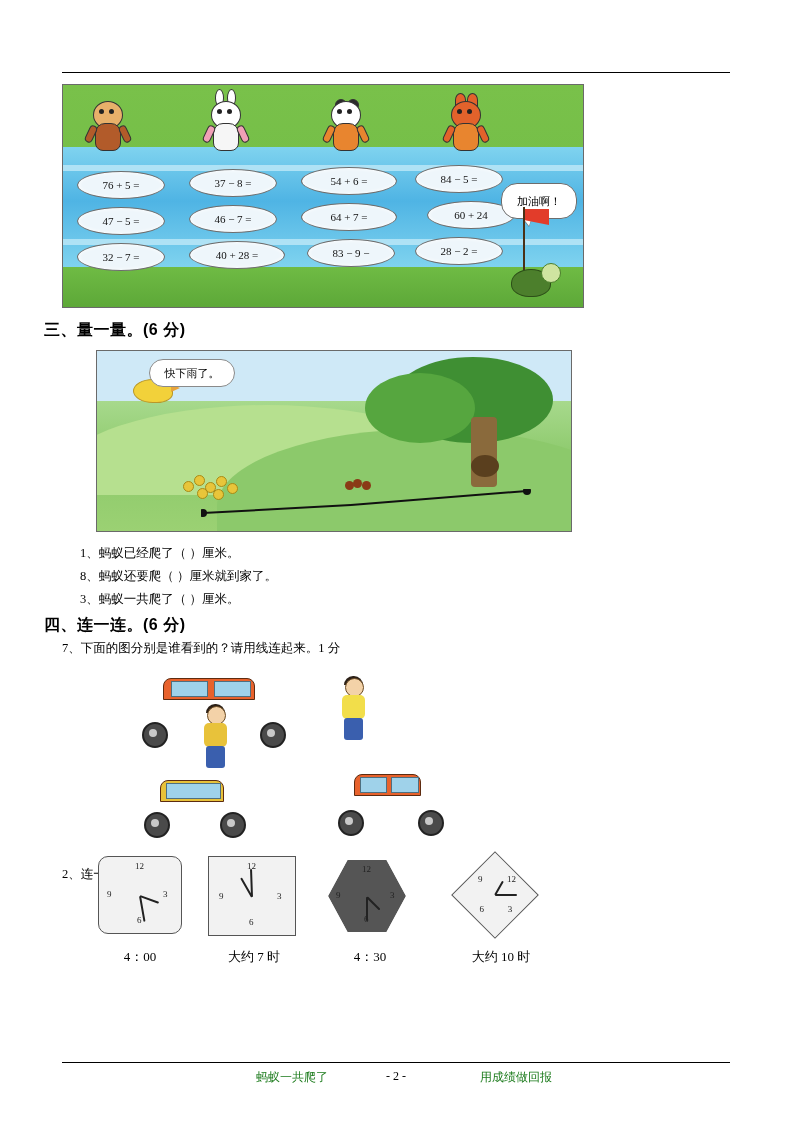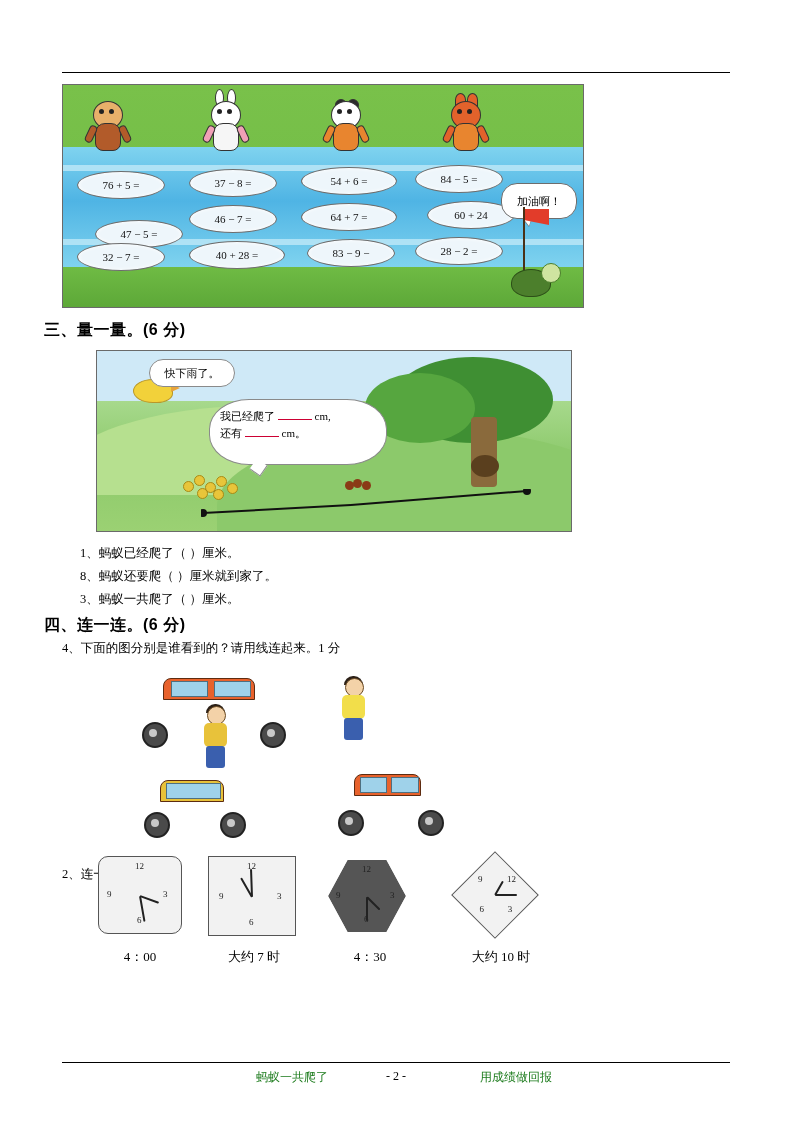--- a/index.html
+++ b/index.html
@@ -570,21 +570,21 @@
       <div class="body"></div>
         <div class="arm-l"></div>
         <div class="arm-r"></div>
     </div>
 
     <div class="bubble" style="left:14px;  top:86px;  width:86px; height:26px;">76 + 5 =</div>
     <div class="bubble" style="left:126px; top:84px;  width:86px; height:26px;">37 − 8 =</div>
     <div class="bubble" style="left:238px; top:82px;  width:94px; height:26px;">54 + 6 =</div>
     <div class="bubble" style="left:352px; top:80px;  width:86px; height:26px;">84 − 5 =</div>
 
-    <div class="bubble" style="left:32px;  top:122px; width:86px; height:26px;margin-top:13px;">47 − 5 =</div>
+    <div class="bubble" style="left:14px;  top:122px; width:86px; height:26px;">47 − 5 =</div>
     <div class="bubble" style="left:126px; top:120px; width:86px; height:26px;">46 − 7 =</div>
     <div class="bubble" style="left:238px; top:118px; width:94px; height:26px;">64 + 7 =</div>
     <div class="bubble" style="left:364px; top:116px; width:86px; height:26px;">60 + 24</div>
 
     <div class="bubble" style="left:14px;  top:158px; width:86px; height:26px;">32 − 7 =</div>
     <div class="bubble" style="left:126px; top:156px; width:94px; height:26px;">40 + 28 =</div>
     <div class="bubble" style="left:244px; top:154px; width:86px; height:26px;">83 − 9 −</div>
     <div class="bubble" style="left:352px; top:152px; width:86px; height:26px;">28 − 2 =</div>
 
     <div class="cheer-bubble">加油啊！</div>
@@ -602,29 +602,20 @@
     <div class="hill"></div>
     <div class="hill2"></div>
     <div class="tree-canopy"></div>
     <div class="tree-canopy2"></div>
     <div class="trunk"></div>
     <div class="tree-hole"></div>
 
     <div class="bird"></div>
     <div class="bird-bubble">快下雨了。</div>
 
-    <div class="speech">
-      <span>我已经爬了</span>
-      <span class="blank"></span>
-      <span>cm,</span>
-      <br>
-      <span>还有</span>
-      <span class="blank"></span>
-      <span>cm。</span>
-    </div>
 
     <div class="dots">
       <div class="dot" style="left:0;  top:6px;"></div>
       <div class="dot" style="left:11px; top:0;"></div>
       <div class="dot" style="left:22px; top:7px;"></div>
       <div class="dot" style="left:33px; top:1px;"></div>
       <div class="dot" style="left:44px; top:8px;"></div>
       <div class="dot" style="left:14px; top:13px;"></div>
       <div class="dot" style="left:30px; top:14px;"></div>
     </div>
@@ -641,21 +632,21 @@
       <span style="left:8px; top:0;"></span>
       <span style="left:17px;top:2px;"></span>
     </div>
   </div>
 
   <div class="q-line" style="left:80px; top:545px;">1、蚂蚁已经爬了（      ）厘米。</div>
   <div class="q-line" style="left:80px; top:568px;">8、蚂蚁还要爬（      ）厘米就到家了。</div>
   <div class="q-line" style="left:80px; top:591px;">3、蚂蚁一共爬了（      ）厘米。</div>
 
   <div class="sec-head" style="left:44px; top:615px;">四、连一连。(6 分)</div>
-  <div class="q-line" style="left:62px; top:640px;">4、下面的图分别是谁看到的？请用线连起来。1 分</div>
+  <div class="q-line" style="left:62px; top:640px;">7、下面的图分别是谁看到的？请用线连起来。1 分</div>
 
   <div class="car-area">
 
     <div class="car orange" style="left:16px; top:16px; width:196px; height:62px;">
       <div class="cabin"></div>
       <div class="win" style="left:28%; width:18%;"></div>
       <div class="win" style="left:50%; width:18%;"></div>
       <div class="wheel" style="left:26px;">
           <i></i>
         </div>

